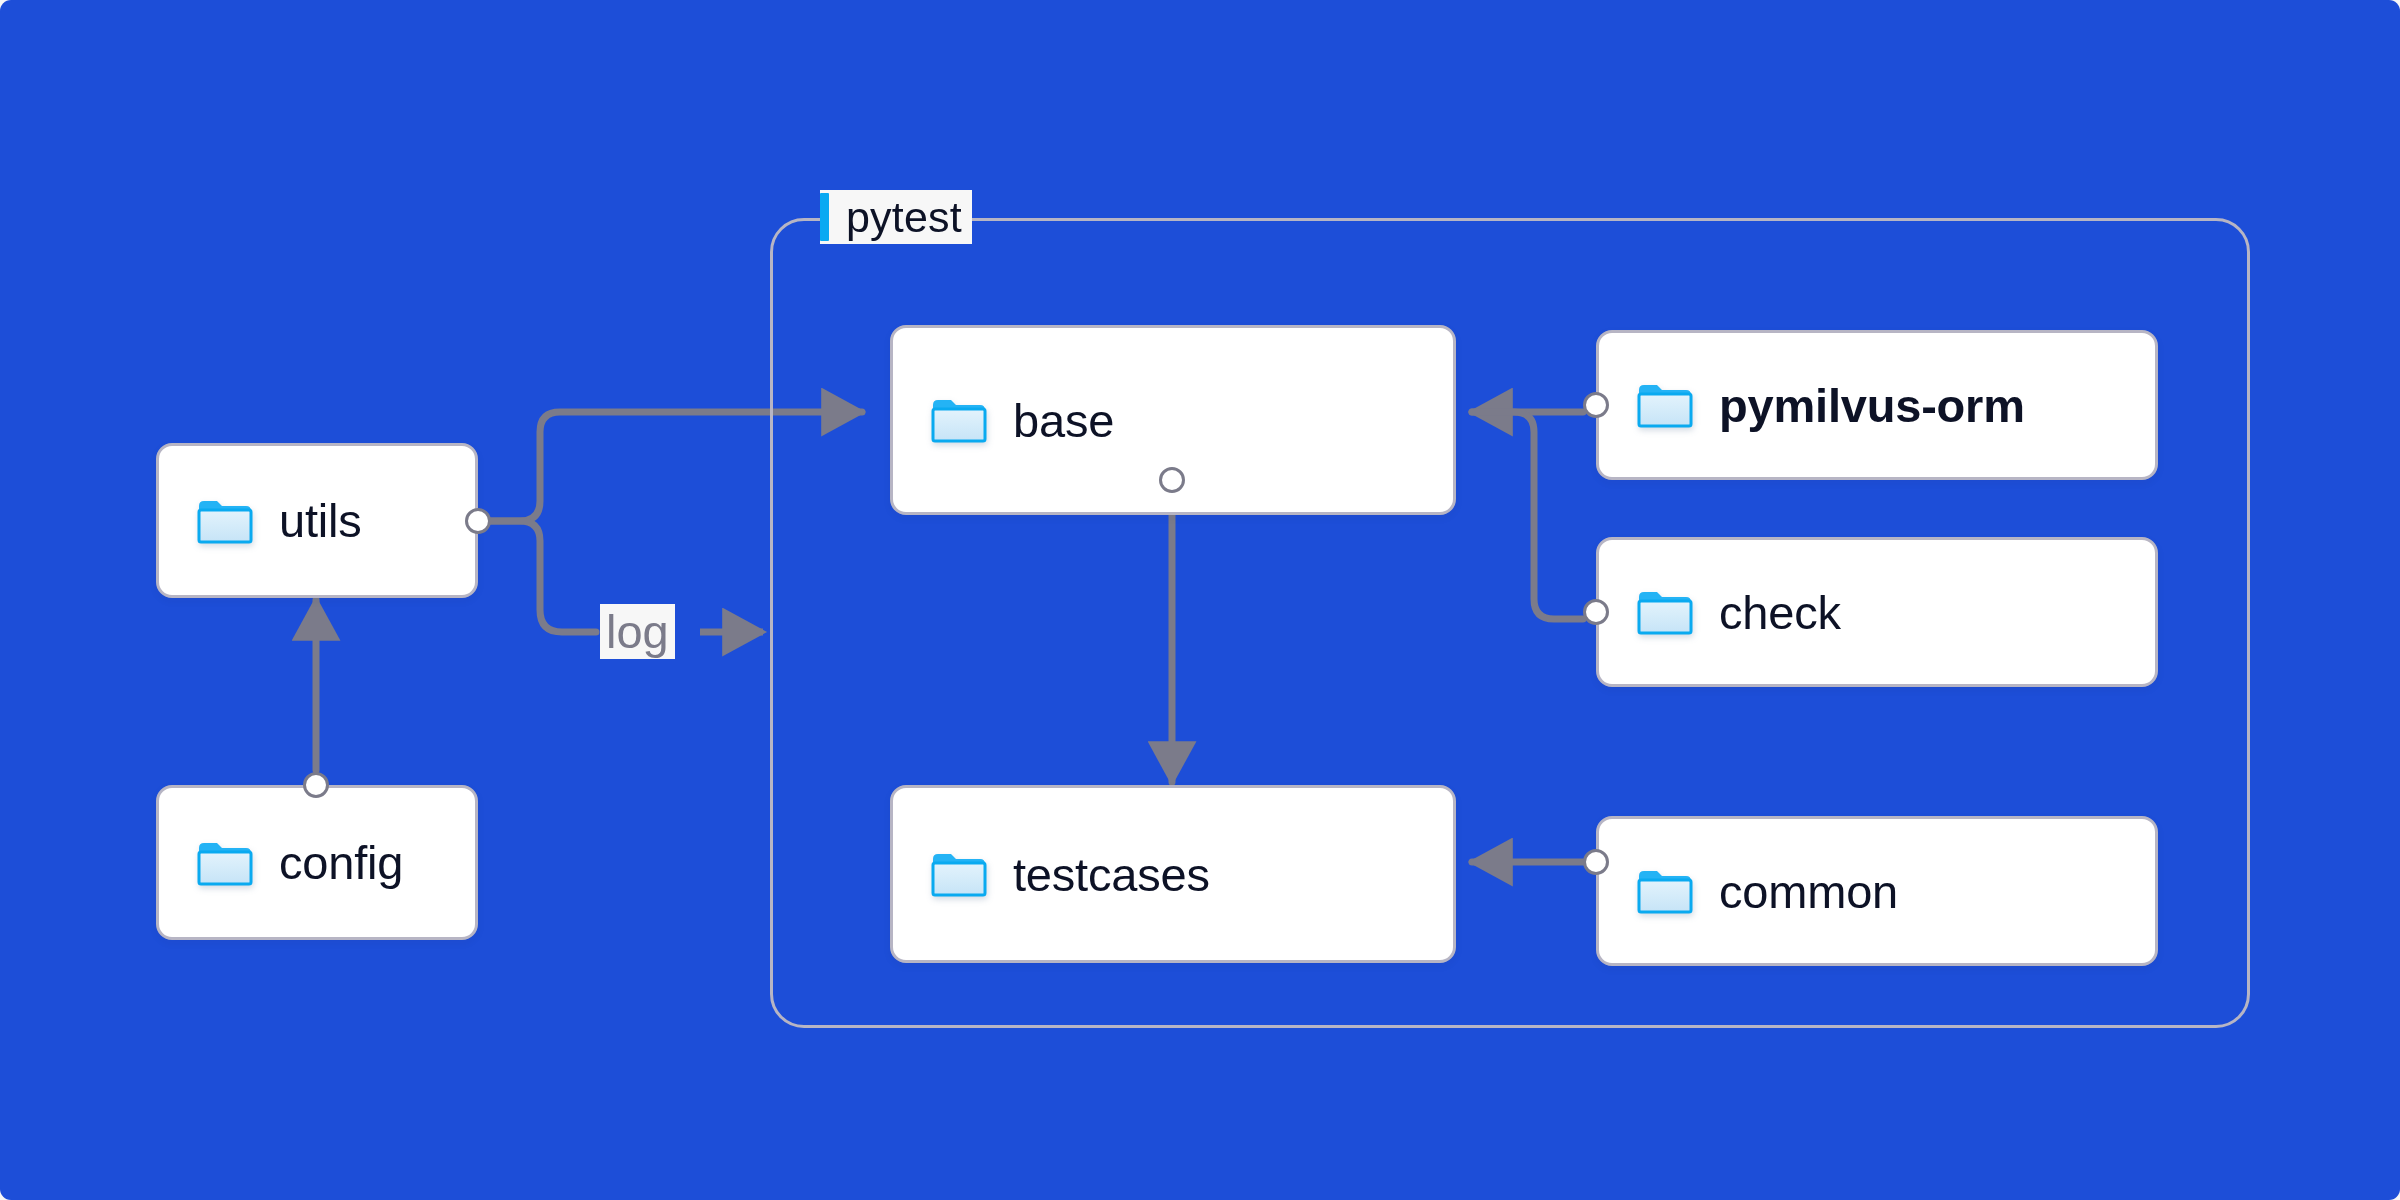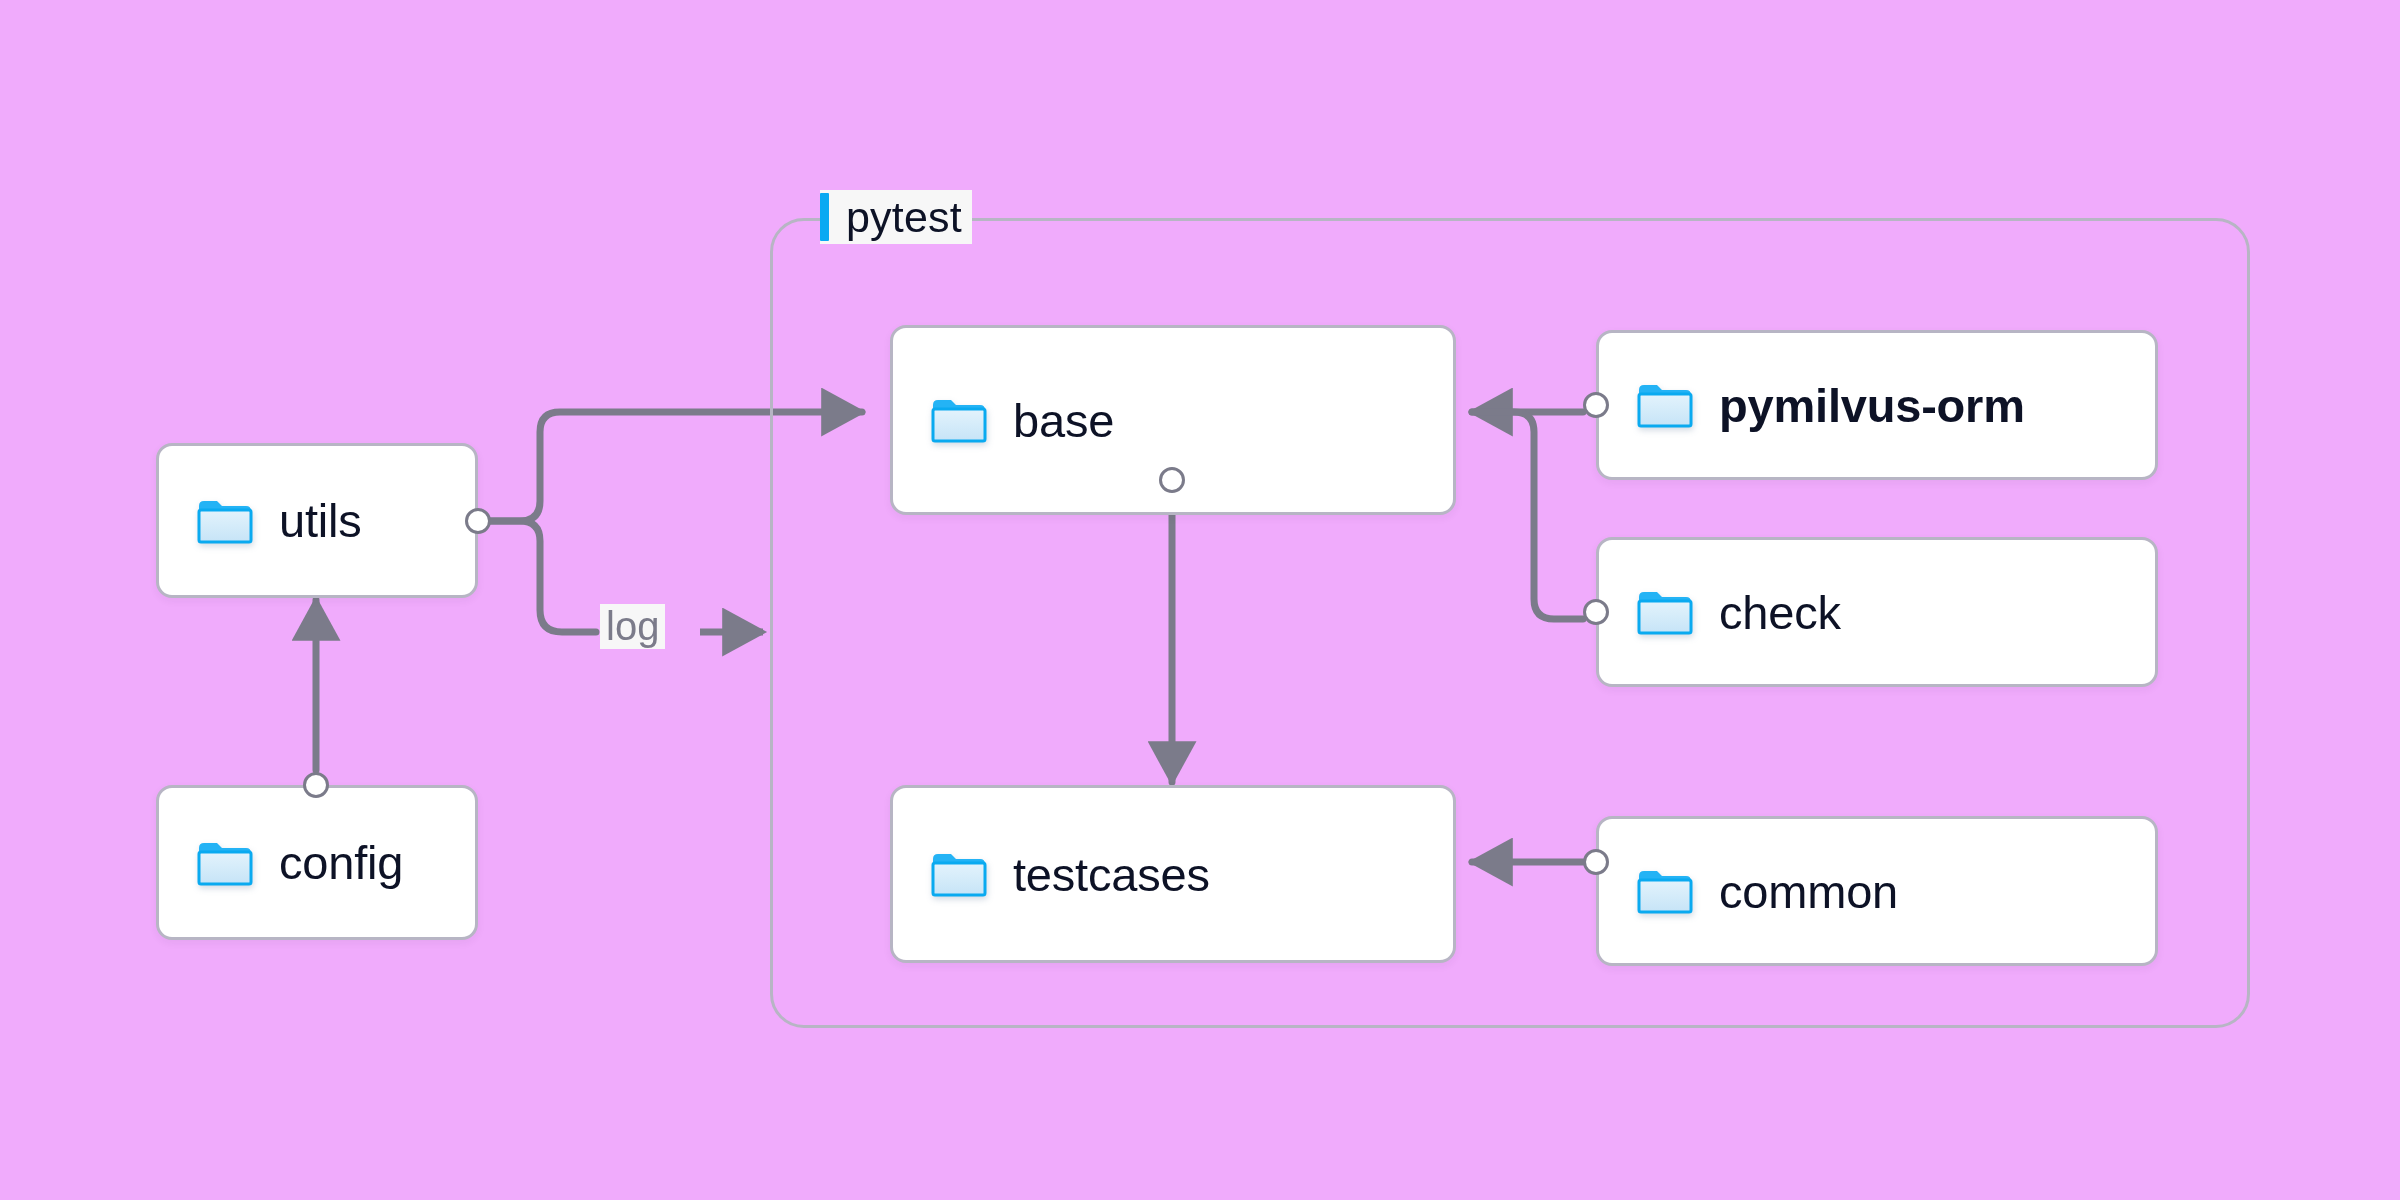--- a/index.html
+++ b/index.html
@@ -7,22 +7,23 @@
     padding: 0;
     background: #f7f7f7;
   }
   body {
     font-family: "Liberation Sans", sans-serif;
   }
   #canvas {
     position: relative;
     width: 2400px;
     height: 1200px;
-    background: #f0abfc;
+    background: #1d4ed8;
     overflow: hidden;
+    border-radius: 11px;
   }
   #edge-layer {
     position: absolute;
     left: 0;
     top: 0;
     width: 2400px;
     height: 1200px;
     pointer-events: none;
   }
 
@@ -98,21 +99,21 @@
     height: 26px;
     border-radius: 50%;
     background: #ffffff;
     border: 3px solid #7b7b8a;
     box-sizing: border-box;
   }
 
   
   .edge-label {
     position: absolute;
-    font-size: 40px;
+    font-size: 47px;
     color: #7b7b8a;
     white-space: nowrap;
     background: #f7f7f7;
     padding: 0 6px;
   }
 </style>
 </head>
 <body>
 
 <div id="canvas">

